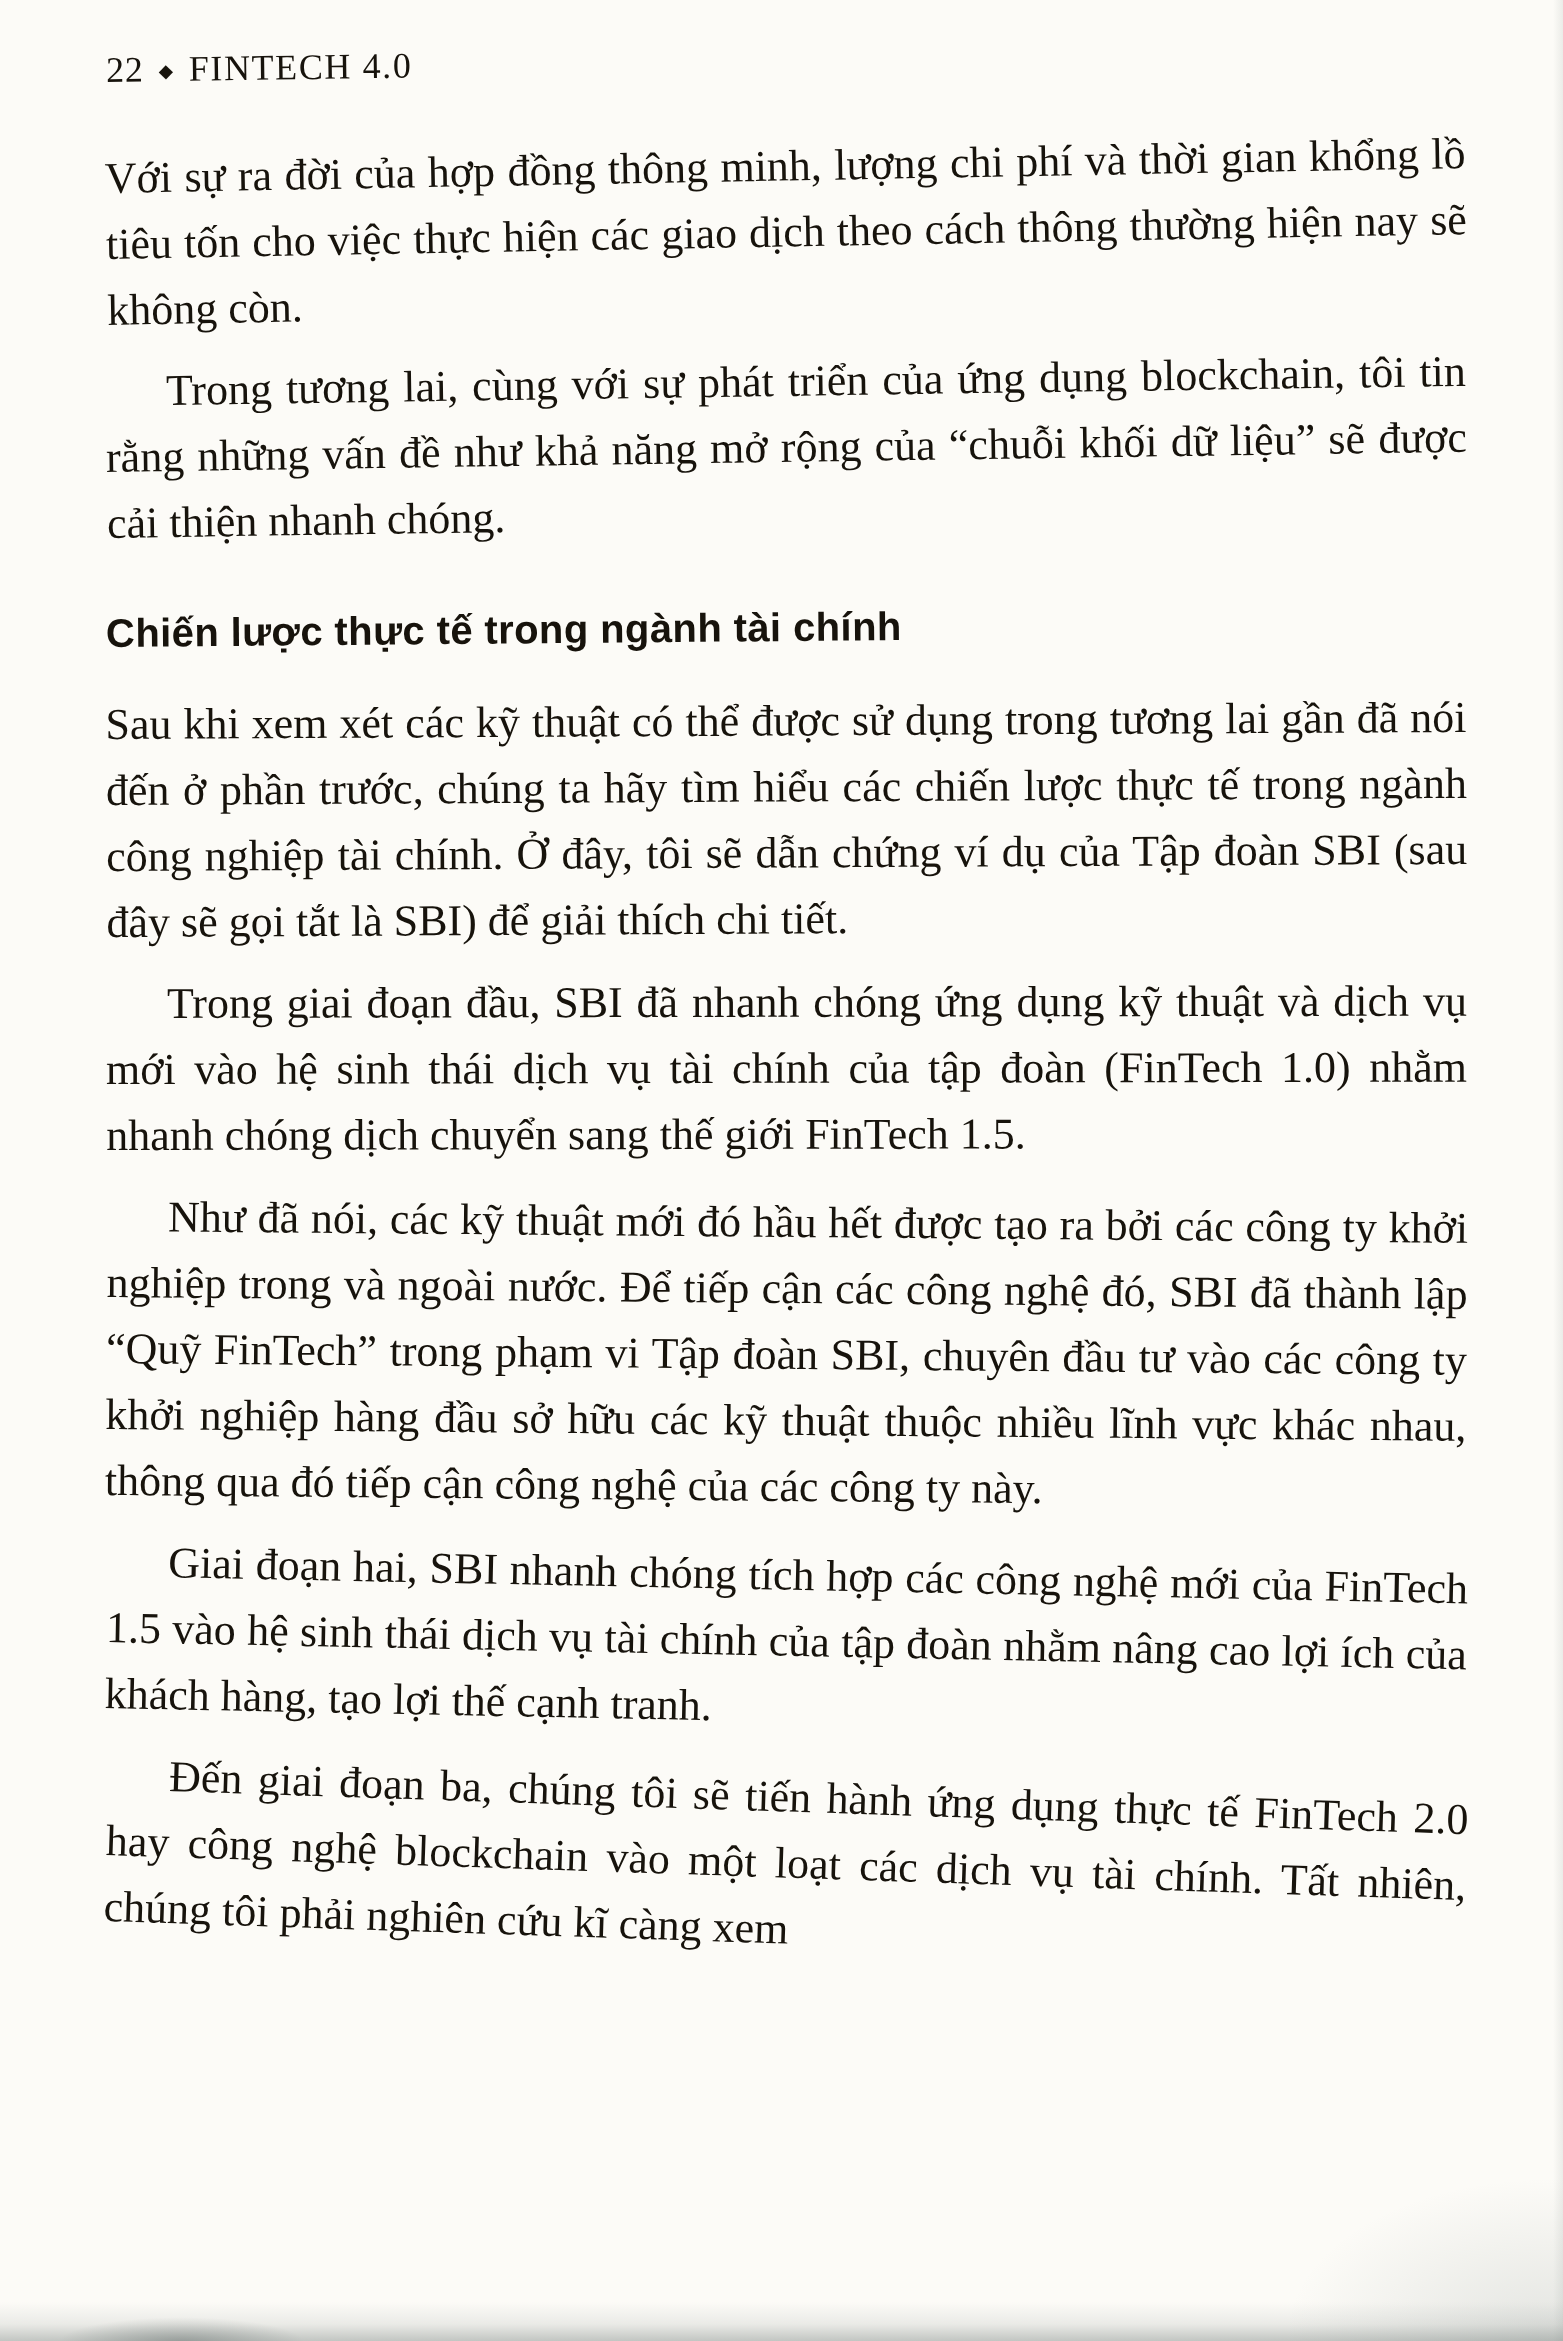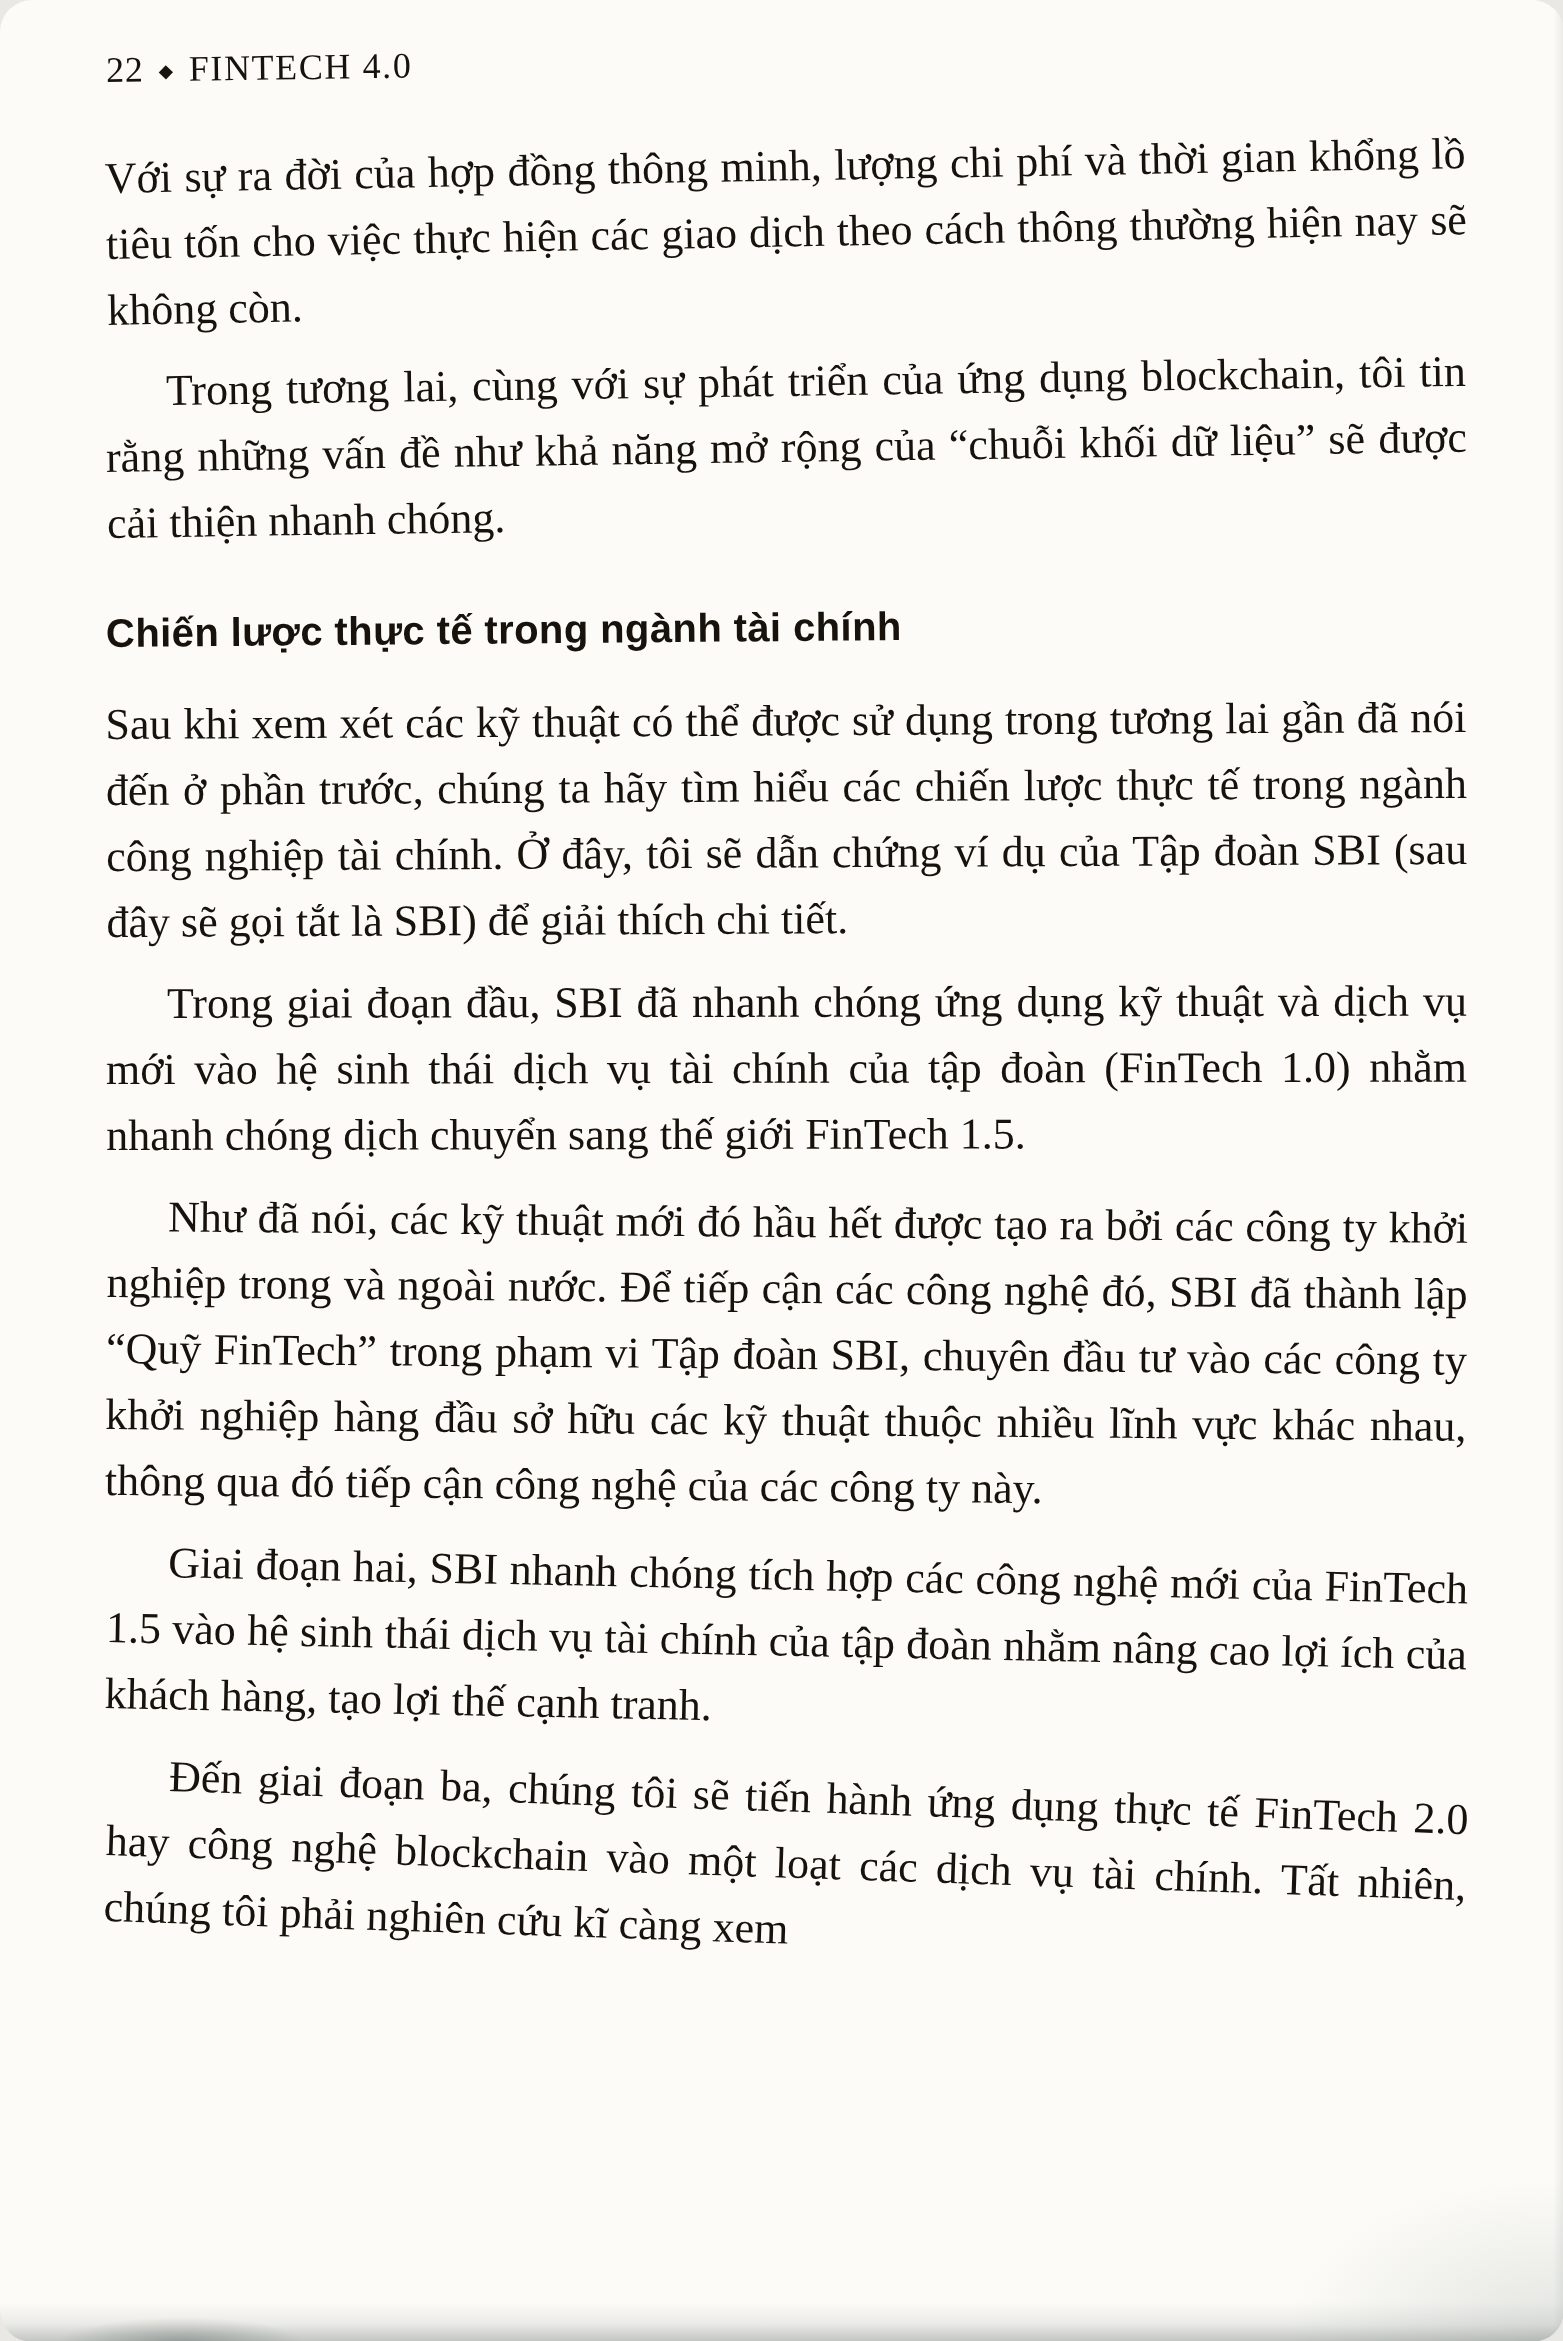--- a/index.html
+++ b/index.html
@@ -9,21 +9,20 @@
     background: #e9e8e4;
     font-family: "Liberation Serif", serif;
   }
   .scan-page {
     position: relative;
     width: 1564px;
     height: 2342px;
     background: #fcfbf7;
     overflow: hidden;
     color: #17130c;
-    border-radius: 32px;
   }
   .content {
     position: absolute;
     left: 106px;
     right: 97px;
     top: 48px;
   }
   .page-header {
     font-size: 36px;
     line-height: 1.25;

